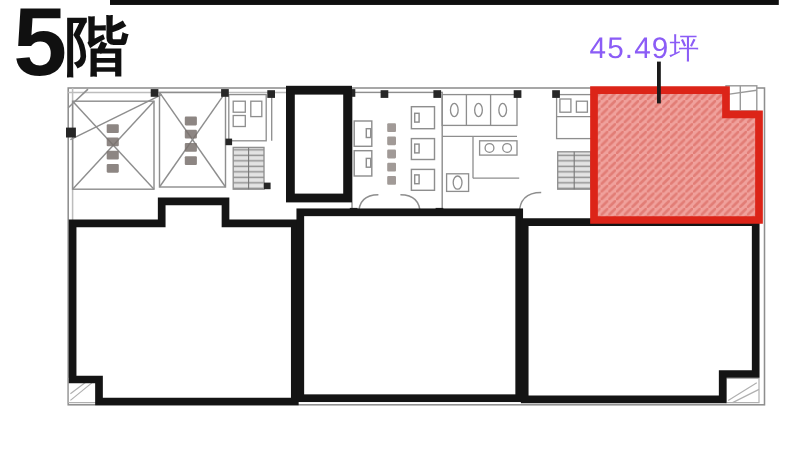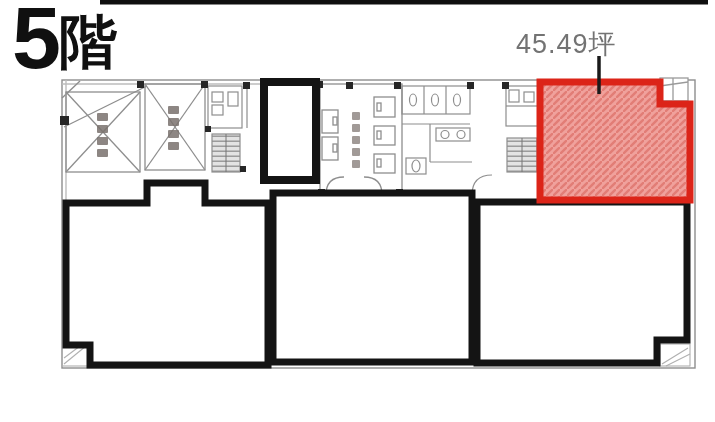--- a/index.html
+++ b/index.html
@@ -8,21 +8,21 @@
     font-family:"Liberation Sans", sans-serif;
   }
   .plan-svg{position:absolute;left:0;top:0;width:715px;height:422px;}
   .floor-label{
     position:absolute;left:12px;top:-6px;color:#101010;white-space:nowrap;
     font-weight:bold;line-height:1;z-index:5;
   }
   .floor-num{font-size:88px;letter-spacing:-2px;}
   .floor-suffix{font-size:58px;vertical-align:6px;}
   .area-label{
-    position:absolute;left:516px;top:26px;font-size:27px;color:#737373;
+    position:absolute;left:536px;top:26px;font-size:27px;color:#8b5cf6;
     letter-spacing:1px;z-index:5;white-space:nowrap;
   }
   .disclaimer{
     position:absolute;left:325px;top:373px;font-size:31px;color:#101010;
     letter-spacing:0px;z-index:5;white-space:nowrap;
   }
 </style>
 </head>
 <body>
 

